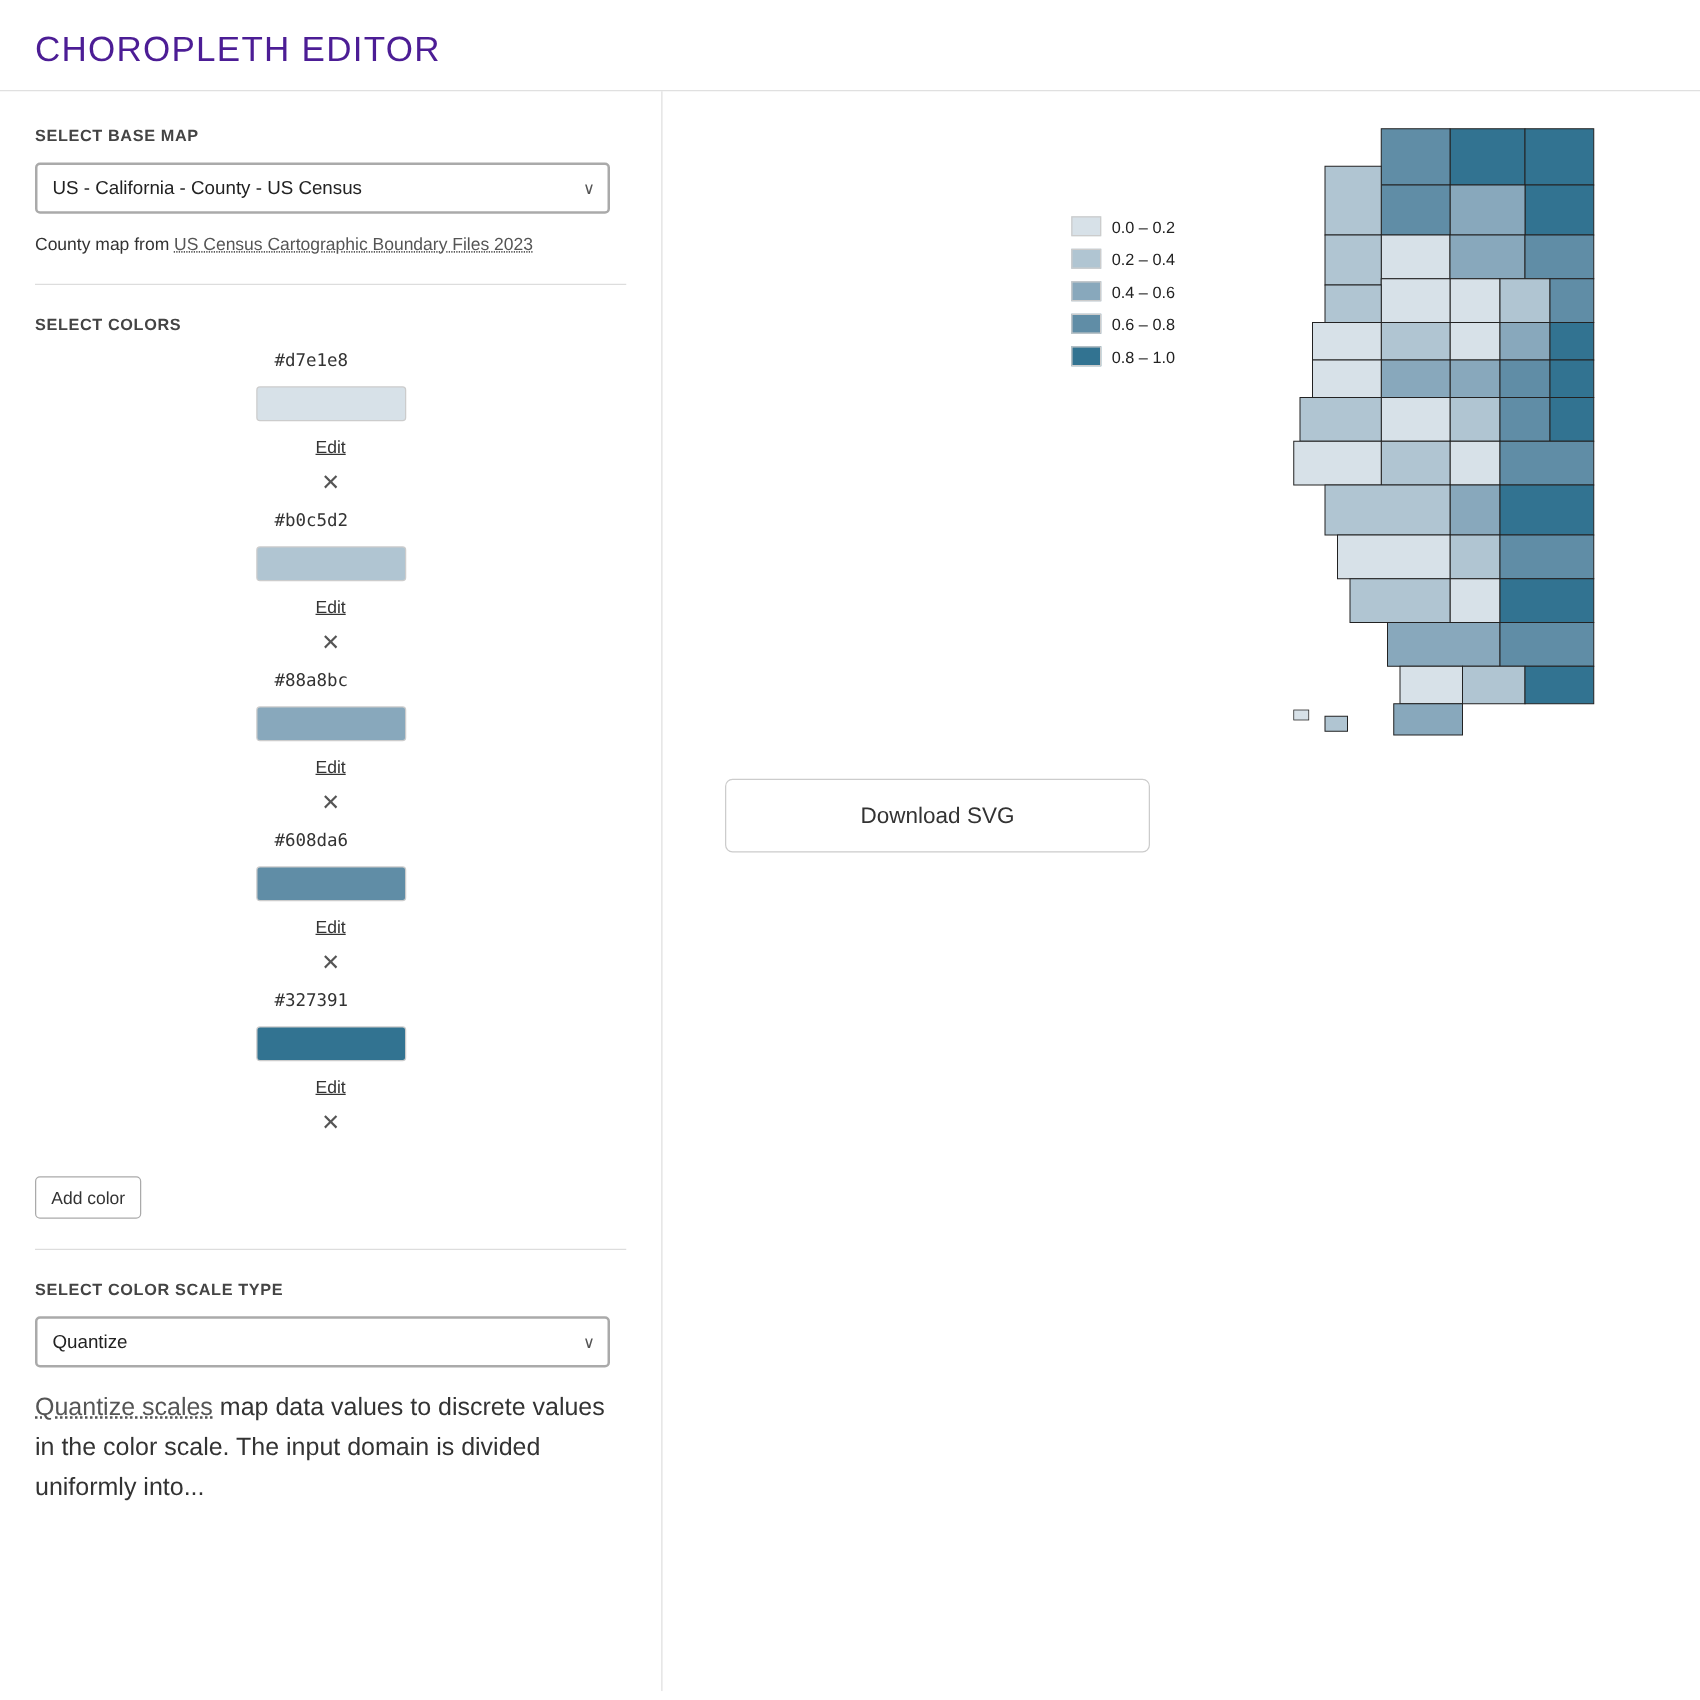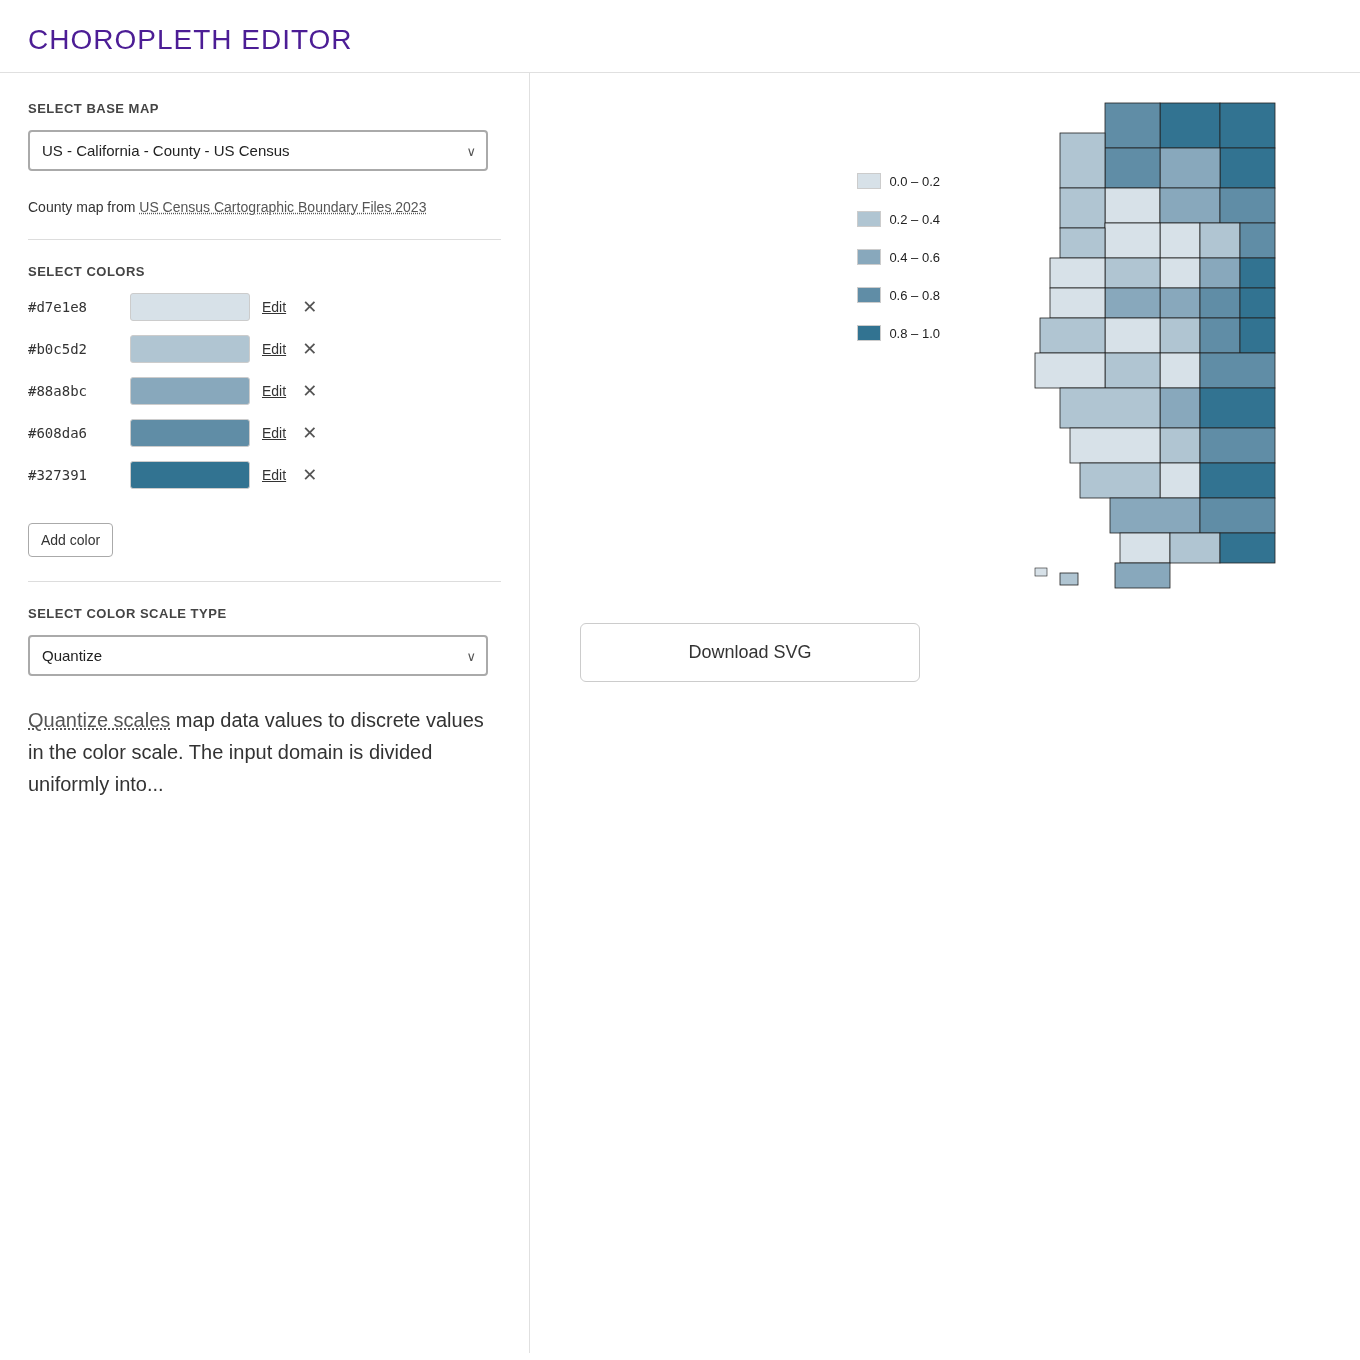--- a/index.html
+++ b/index.html
@@ -48,21 +48,21 @@
       font-weight: 700;
       letter-spacing: 0.5px;
       color: #444;
       margin-bottom: 14px;
       text-transform: uppercase;
     }
 
     .select-wrapper {
       position: relative;
       width: 460px;
-      margin-bottom: 28px;
+      margin-bottom: 16px;
     }
 
     .select-wrapper select {
       width: 100%;
       padding: 10px 36px 10px 12px;
       border: 2px solid #aaa;
       border-radius: 4px;
       font-size: 15px;
       appearance: none;
       background: #fff;
@@ -99,20 +99,21 @@
 
     .colors-section {
       margin-bottom: 8px;
     }
 
     .color-row {
       display: flex;
       align-items: center;
       margin-bottom: 14px;
       gap: 12px;
+      flex-direction: column;
     }
 
     .color-hex {
       width: 90px;
       font-size: 14px;
       color: #333;
       font-family: monospace;
     }
 
     .color-swatch {
@@ -183,21 +184,21 @@
       align-items: flex-start;
       width: 100%;
       justify-content: flex-end;
       gap: 20px;
       margin-bottom: 30px;
     }
 
     .legend {
       display: flex;
       flex-direction: column;
-      gap: 22px;
+      gap: 10px;
       margin-top: 80px;
     }
 
     .legend-item {
       display: flex;
       align-items: center;
       gap: 8px;
       font-size: 13px;
     }
 

